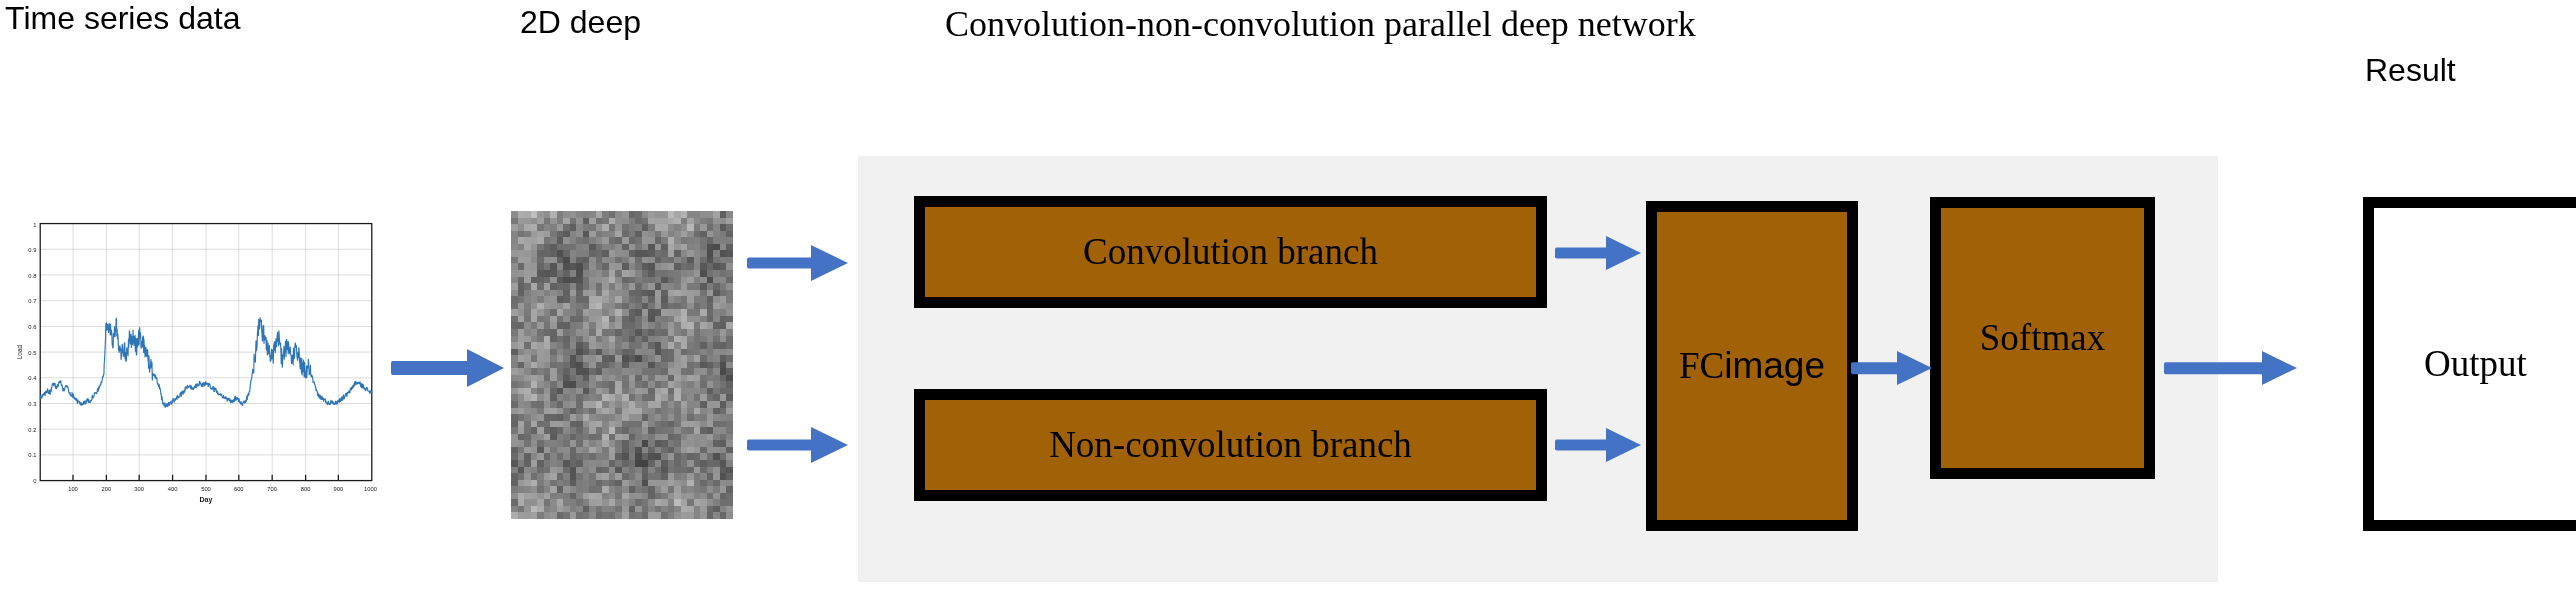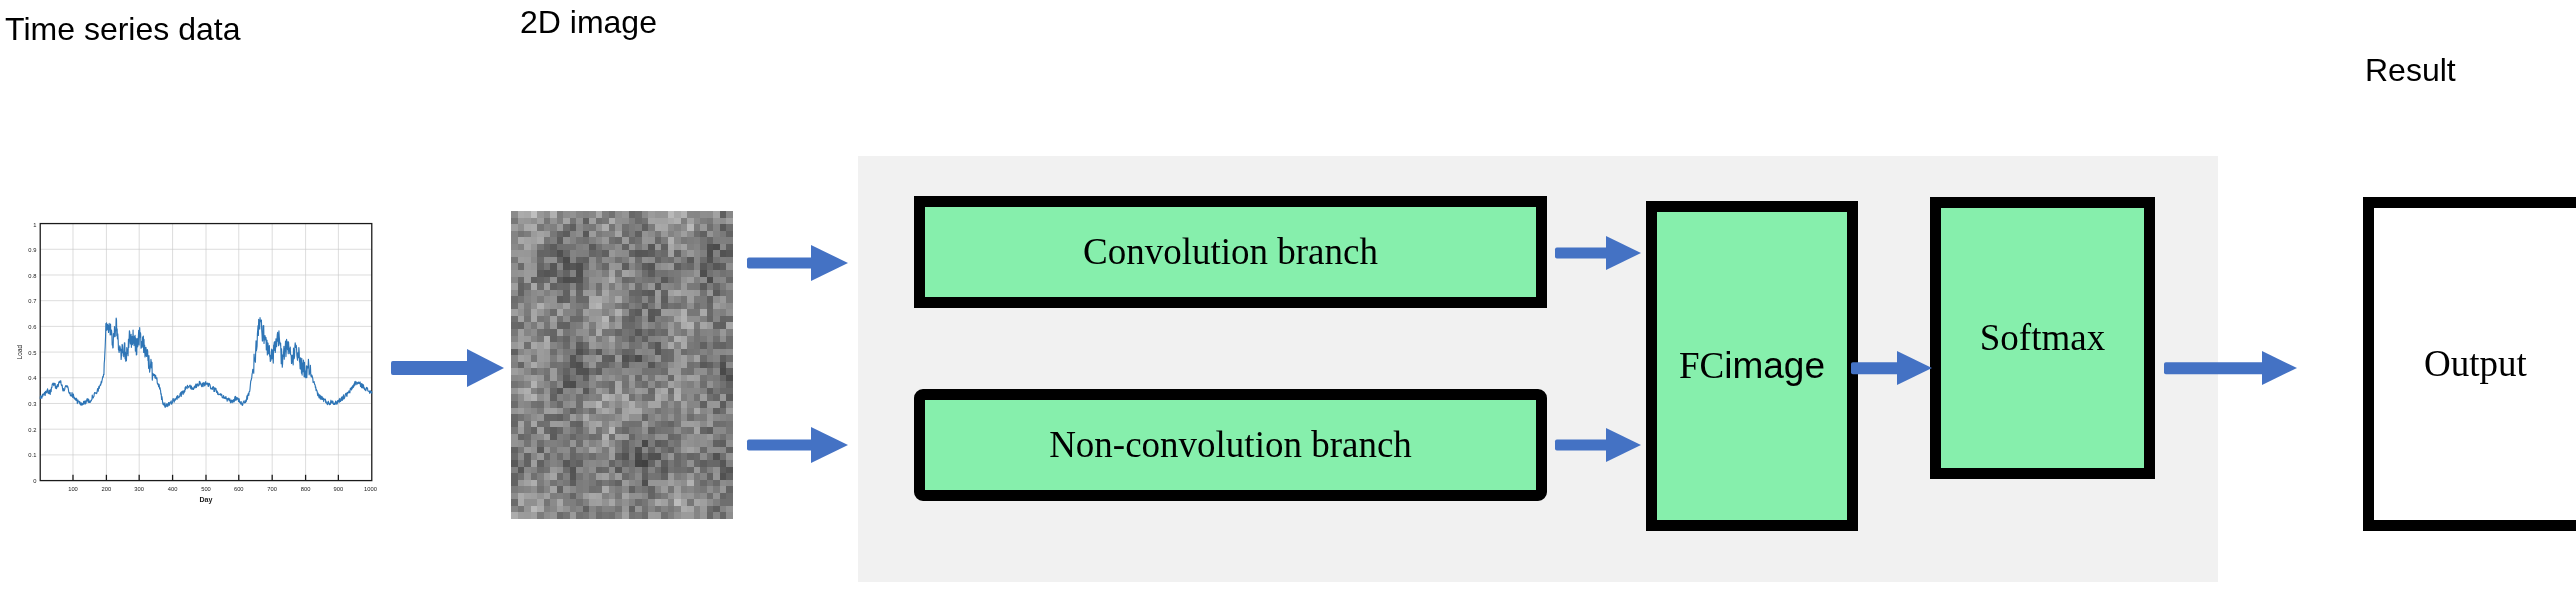--- a/index.html
+++ b/index.html
@@ -6,38 +6,38 @@
   body{width:2576px;height:603px;position:relative;overflow:hidden;
        font-family:"Liberation Sans", sans-serif;}
 
   .stage{position:absolute;left:0;top:0;width:2576px;height:603px;}
 
   
   .hdr{position:absolute;white-space:nowrap;color:#000;}
   .hdr-sans{font-family:"Liberation Sans", sans-serif;font-size:32px;}
   .hdr-serif{font-family:"Liberation Serif", serif;font-size:36px;}
 
-  #hdr-time   {left:5.1px;   top:11px;}
+  #hdr-time   {left:5.1px;   top:0;}
   #hdr-image  {left:520px; top:3.9px;}
   #hdr-net    {left:945px;top:2.6px;}
   #hdr-result {left:2365px;top:3.9px;margin-top:48px;}
 
   
   #panel{position:absolute;left:858px;top:156px;width:1360px;height:426px;
          background:#f1f1f1;}
 
   
   .box{position:absolute;box-sizing:border-box;border:11px solid #000;
-       background:#86efac;display:flex;align-items:center;justify-content:center;
+       background:#a16207;display:flex;align-items:center;justify-content:center;
        text-align:center;color:#000;}
   .box-label{font-family:"Liberation Serif", serif;font-size:37px;line-height:1.05;}
   .box-label-sans{font-family:"Liberation Sans", sans-serif;font-size:37px;line-height:1.12;}
 
   #box-conv     {left:914px;top:196px; width:633px;height:112px;}
-  #box-nonconv  {left:914px;top:389px; width:633px;height:112px;border-radius:9px;}
+  #box-nonconv  {left:914px;top:389px; width:633px;height:112px;}
   #box-fc       {left:1646px;top:201px; width:212px;height:330px;}
   #box-softmax  {left:1930px;top:197px; width:225px;height:282px;}
   #box-output   {left:2315px;top:197px; width:225px;height:334px;background:#ffffff;margin-left:48px;}
 
   #box-fc .box-label-sans{display:flex;flex-direction:row;}
   .fc-top{font-family:"Liberation Serif", serif;}
 
   
   .arrow{position:absolute;height:0;}
   .arrow .shaft{position:absolute;left:0;top:50%;transform:translateY(-50%);
@@ -89,22 +89,23 @@
   #img2d{position:absolute;left:511px;top:211px;width:222px;height:308px;}
   #img2d svg{display:block;}
 </style>
 </head>
 <body>
 
 <div class="stage">
 
   <div class="hdr hdr-sans" id="hdr-time">Time series data</div>
 
-  <div class="hdr hdr-sans" id="hdr-image">2D image</div>
-
+  <div class="hdr hdr-sans" id="hdr-image">2D deep</div>
+
+  <div class="hdr hdr-serif" id="hdr-net">Convolution-non-convolution parallel deep network</div>
 
   <div class="hdr hdr-sans" id="hdr-result">Result</div>
 
   <div id="panel"></div>
 
   <div id="chart">
     <svg width="386" height="302" viewBox="0 0 600 470">
 
       <g stroke="#c9c9c9" stroke-width="1">
         <line x1="42" y1="58" x2="558" y2="58"></line>

